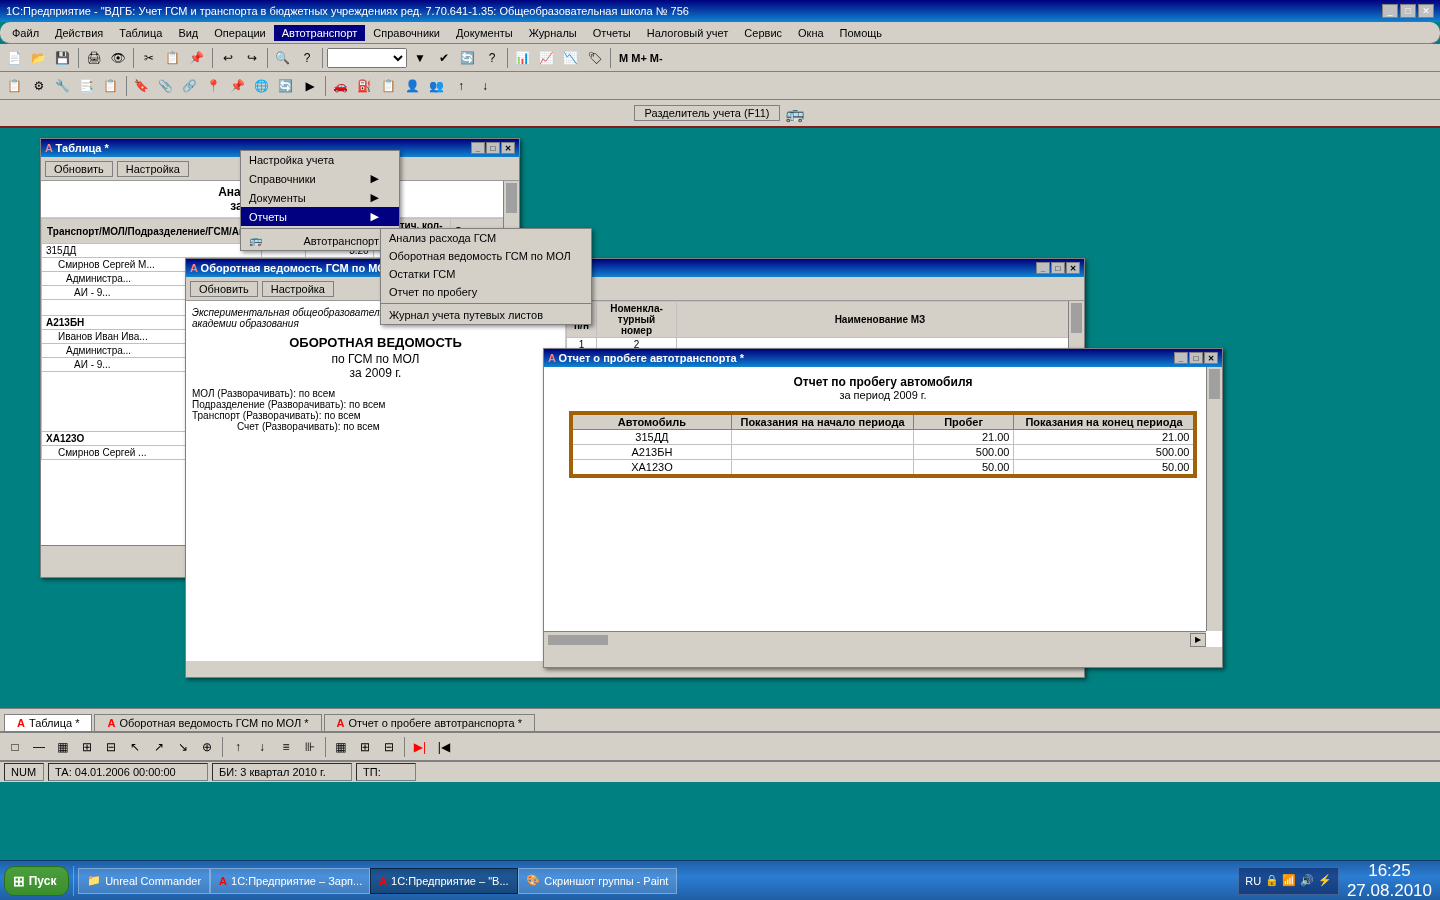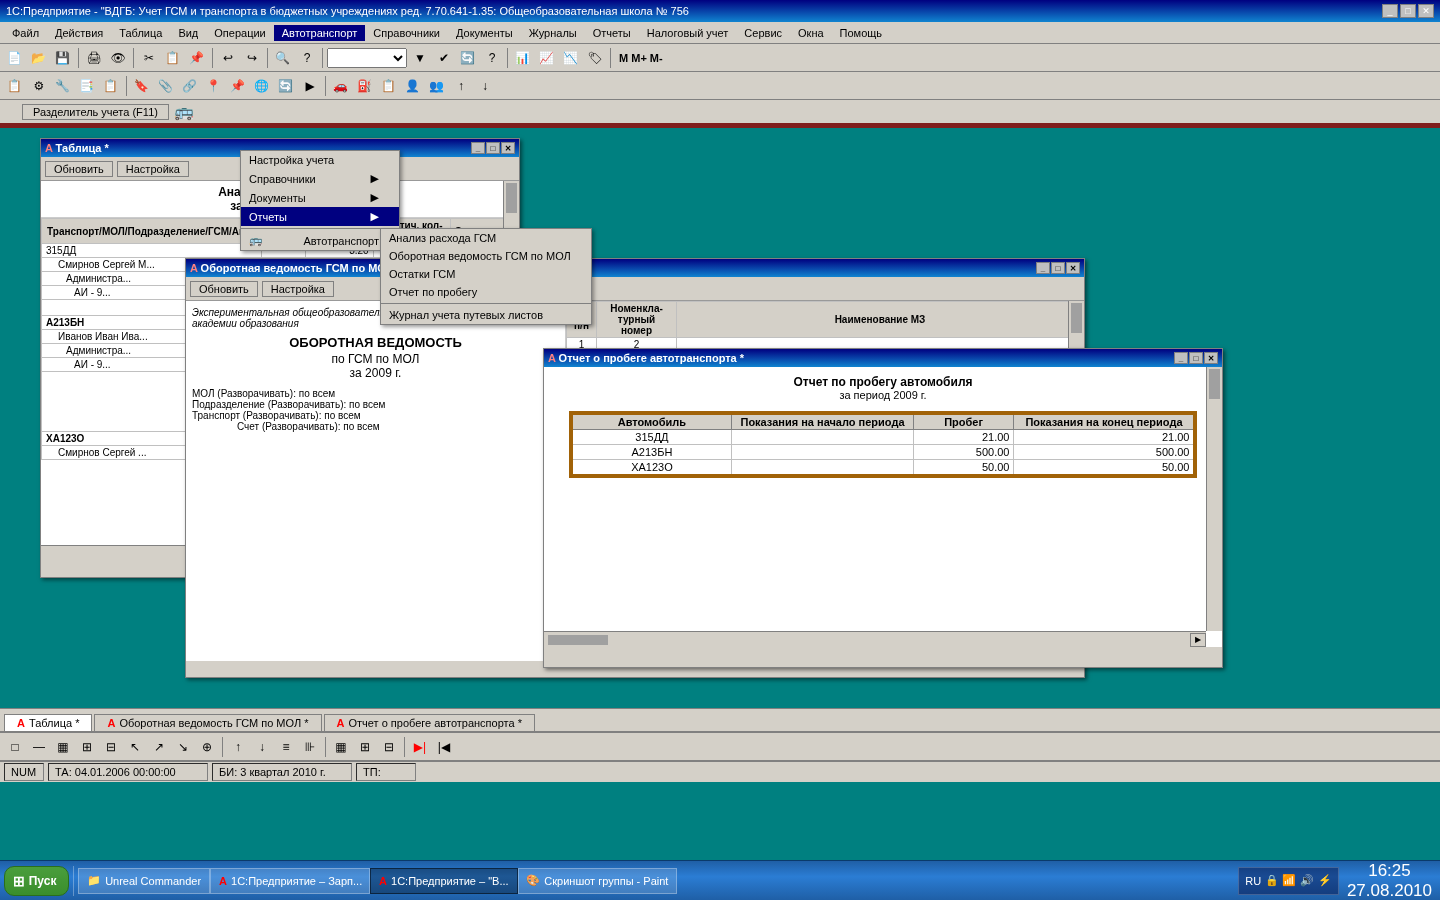--- a/index.html
+++ b/index.html
@@ -34,20 +34,21 @@
     }
 
     
     .menu-bar {
       background: #d4d0c8;
       border-bottom: 1px solid #808080;
       display: flex;
       align-items: center;
       height: 22px;
       padding: 3px 4px;
+      border-radius: 10px;
     }
     .menu-item {
       padding: 2px 8px;
       cursor: pointer;
       font-size: 11px;
       color: #000;
     }
 
     
     .toolbar {
@@ -254,26 +255,27 @@
       gap: 4px;
     }
     .clock {
       text-align: center;
       color: white;
       font-size: 17px;
     }
 
     .razdel-bar {
       background: #d4d0c8;
-      border-bottom: 5px solid #7f1d1d;
-      display: flex;
-      align-items: center;
-      padding: 2px 22px;
+      border-bottom: 2px solid #7f1d1d;
+      display: flex;
+      align-items: center;
+      padding: 2px 4px;
       height: 28px;
       gap: 4px;
+      justify-content: center;
     }
     .razdel-btn {
       background: #d4d0c8;
       border: 1px solid #808080;
       padding: 1px 10px;
       font-size: 11px;
       cursor: pointer;
     }
 
   </style>

